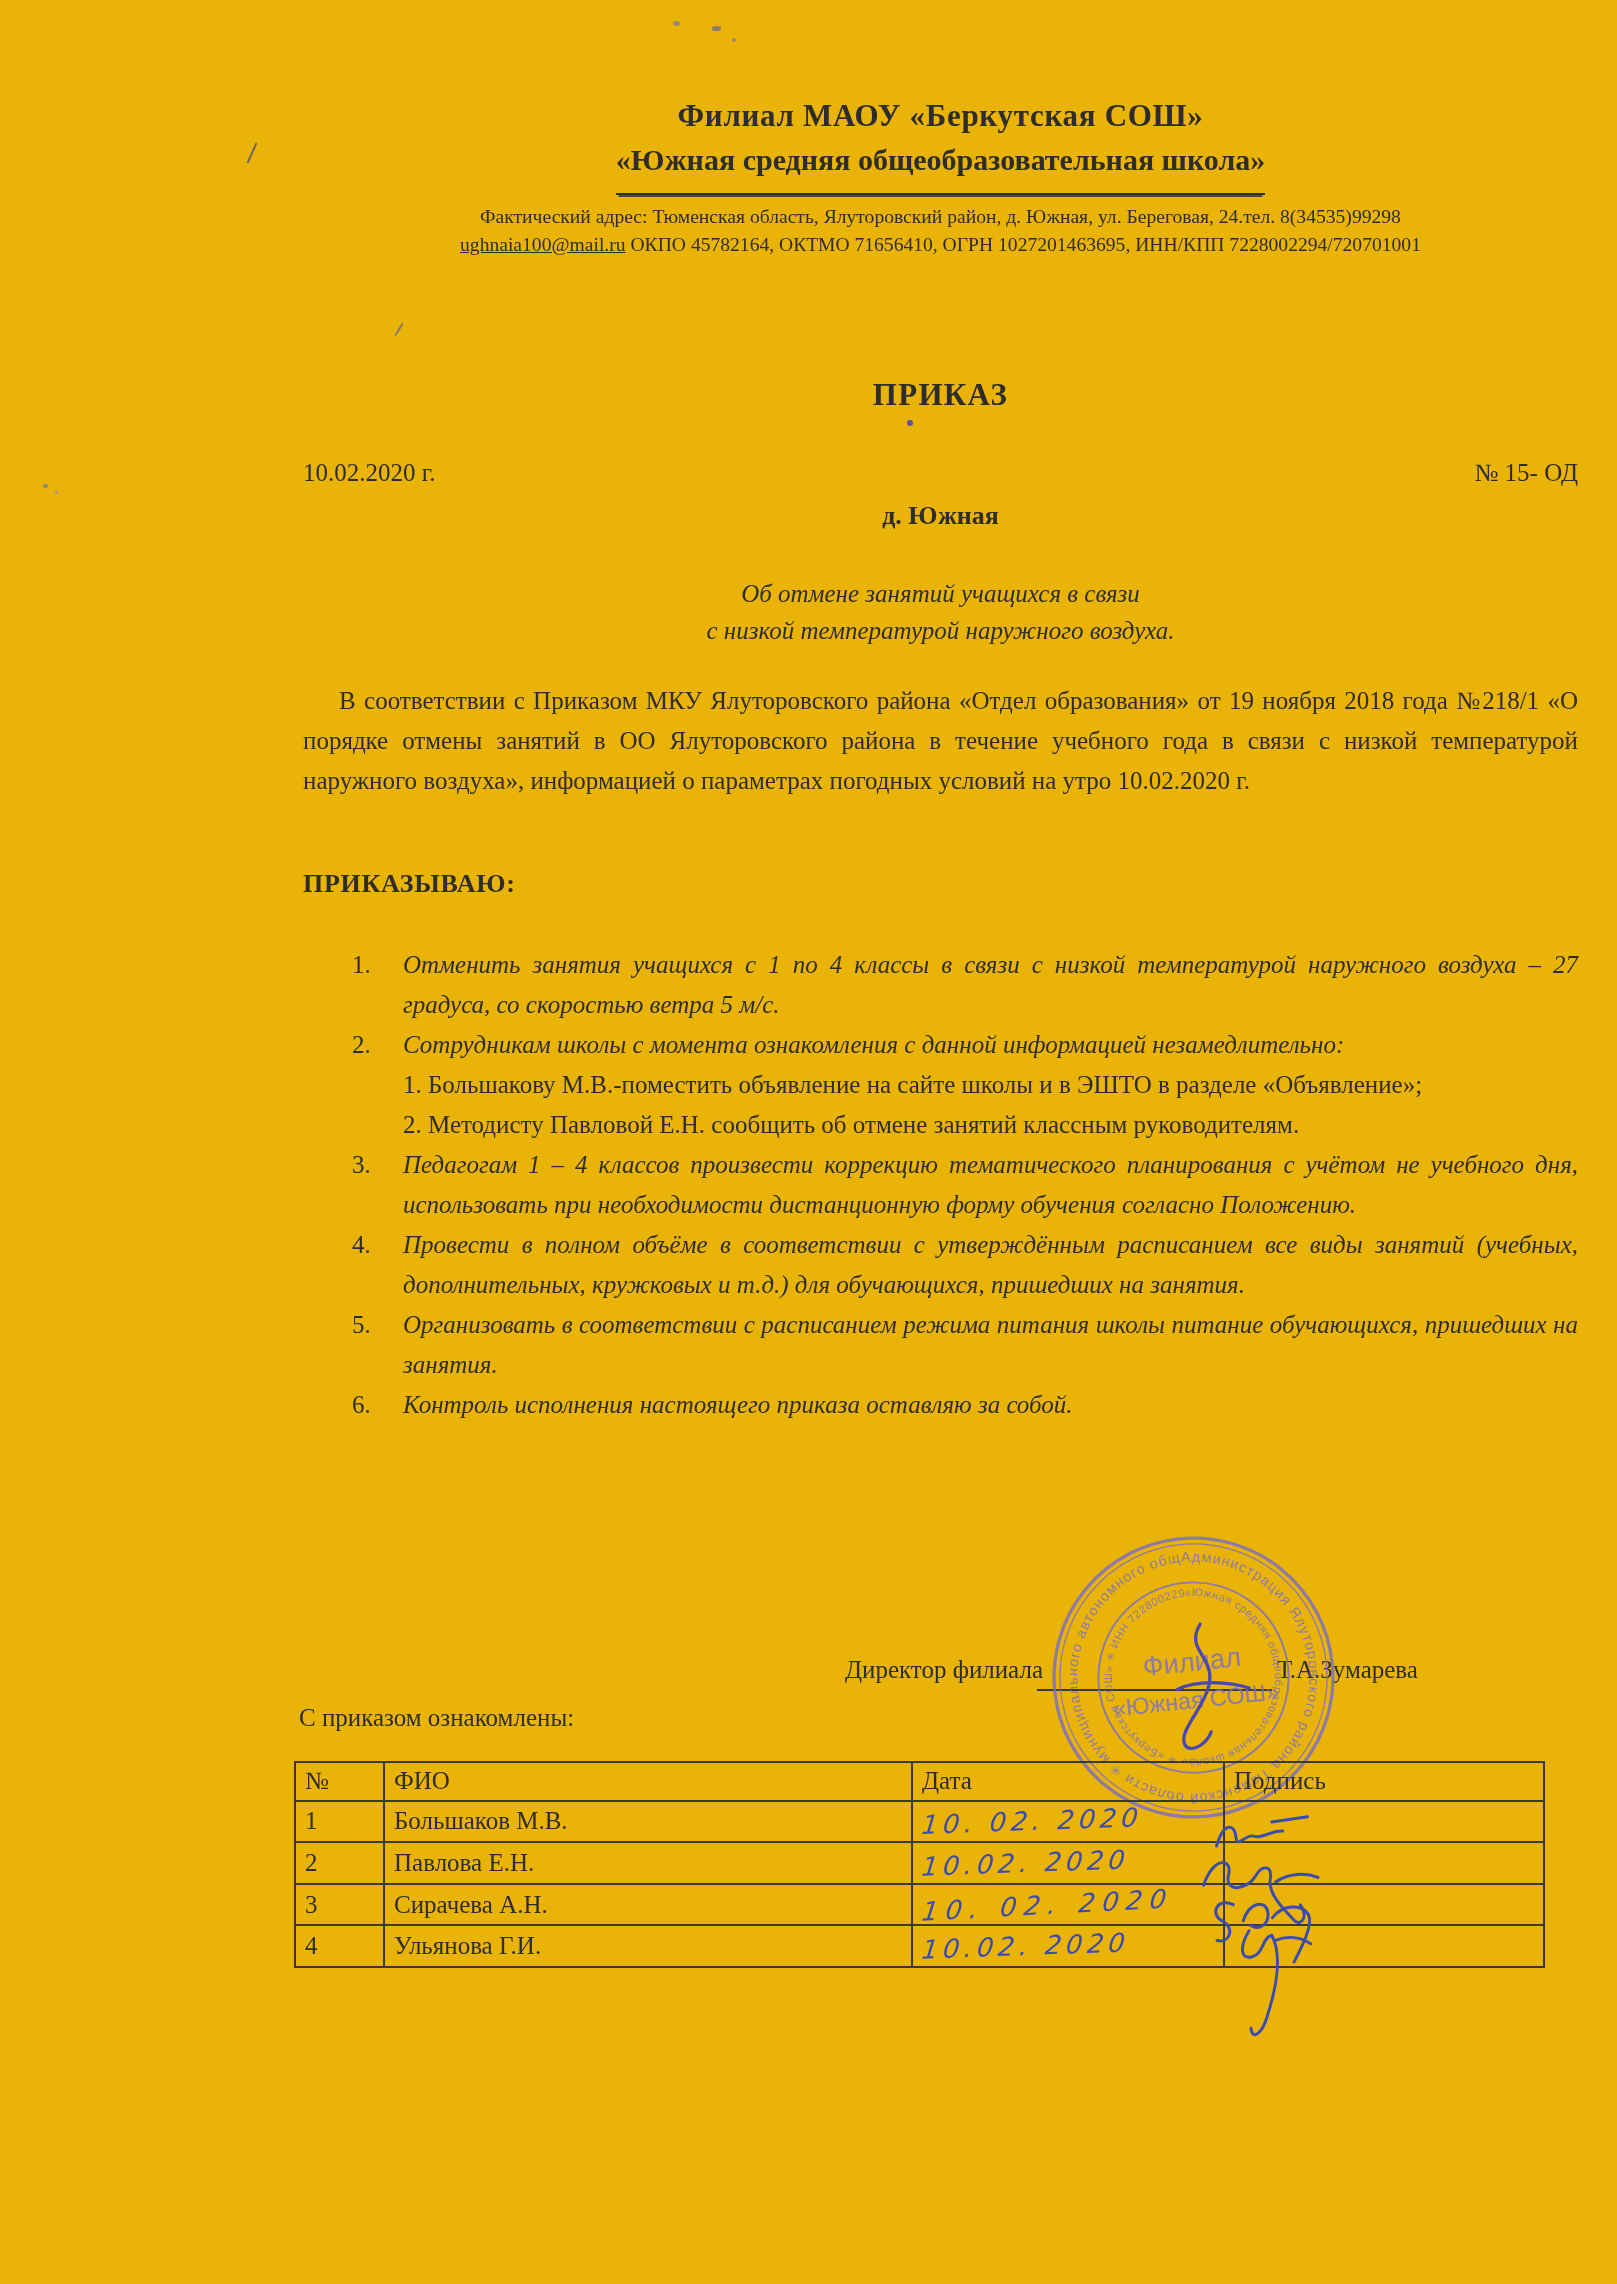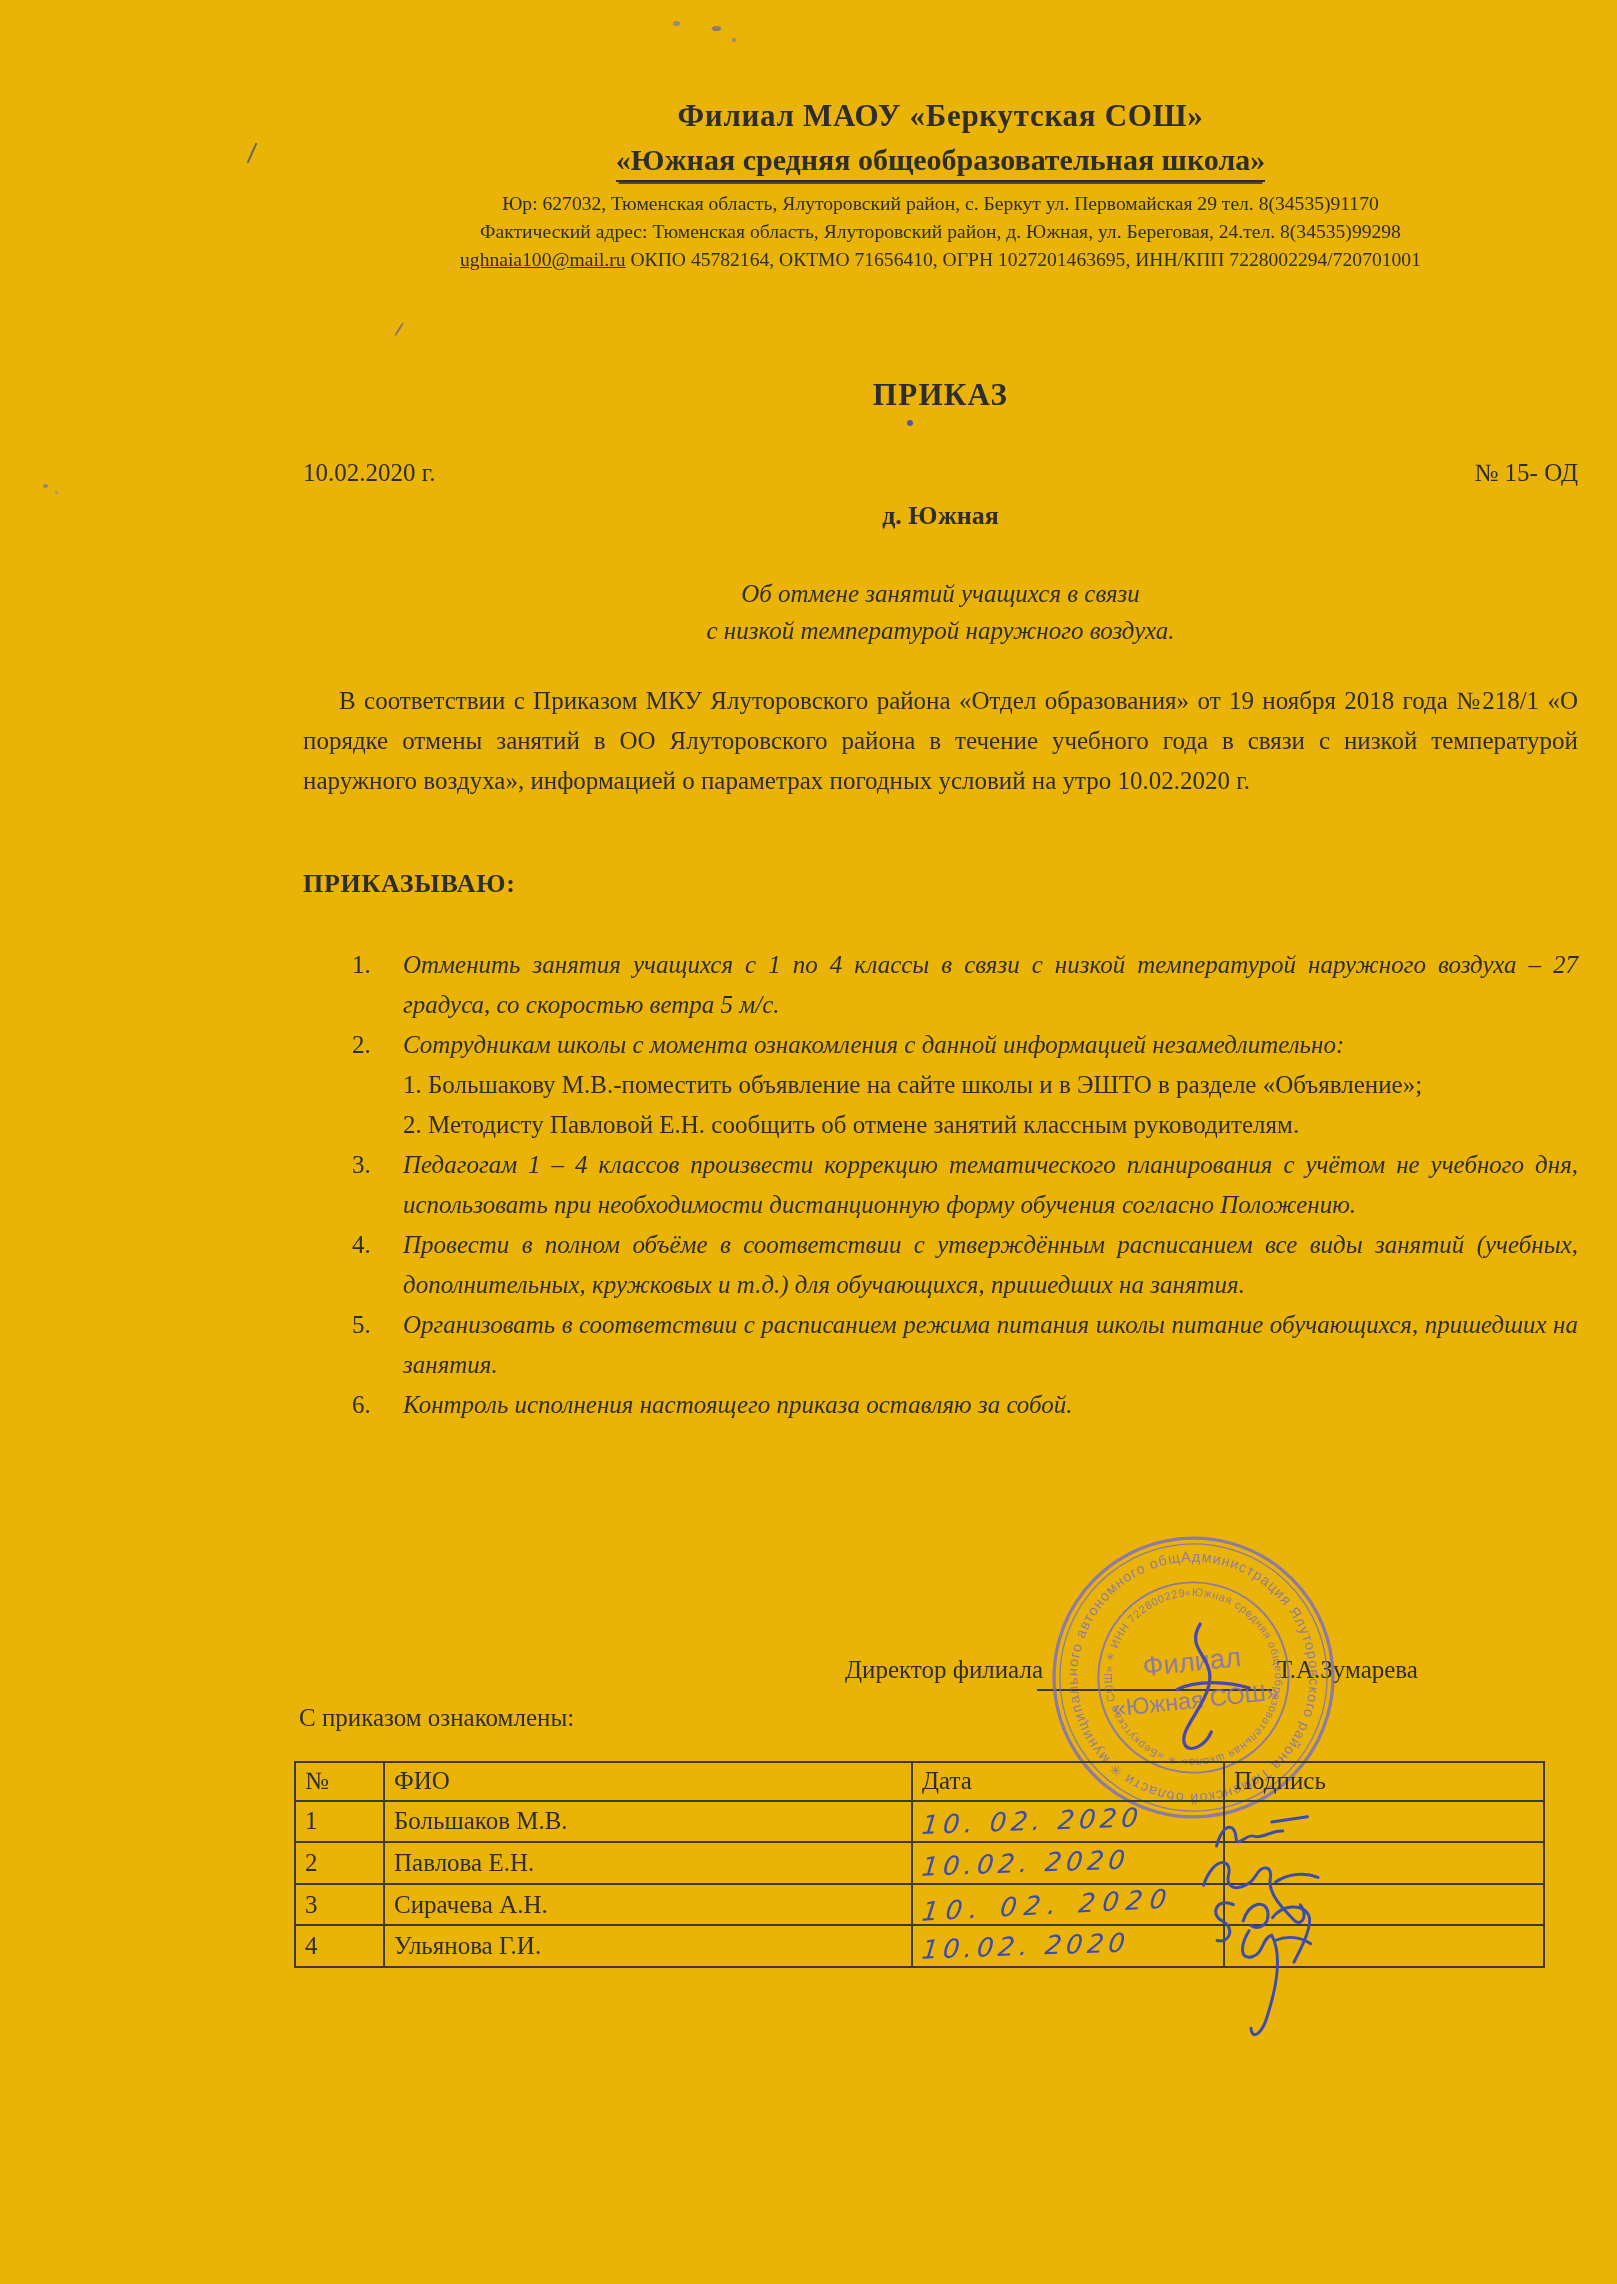--- a/index.html
+++ b/index.html
@@ -12,21 +12,21 @@
     overflow:hidden;
   }
   .abs{position:absolute;}
   .center{text-align:center;}
   .justify{text-align:justify;}
 
   
   .hdr{top:98px;left:303px;width:1275px;text-align:center;}
   .hdr-line1{font-size:31px;font-weight:bold;letter-spacing:0.7px;}
   .hdr-line2{font-size:30px;font-weight:bold;margin-top:9px;}
-  .hdr-line2 span{display:inline-block;border-bottom:2.6px solid #2f2d2a;box-shadow:0 4.6px 0 -2.6px #4a4845;padding-bottom:3px;}
+  .hdr-line2 span{display:inline-block;border-bottom:2.6px solid #2f2d2a;box-shadow:0 4.6px 0 -2.6px #4a4845;padding-bottom:16px;}
   .addr{font-size:19.6px;line-height:28px;margin-top:7.8px;}
   .email{text-decoration:underline;}
 
   
   .order-title{top:377px;left:303px;width:1275px;font-size:31px;font-weight:bold;letter-spacing:1.3px;}
   .date-row{top:459px;left:303px;width:1275px;font-size:25px;display:flex;justify-content:space-between;}
   .place{top:501px;left:303px;width:1275px;font-size:26px;font-weight:bold;}
   .subject{top:575px;left:303px;width:1275px;font-size:25px;font-style:italic;line-height:37px;}
 
   .intro{top:681px;left:303px;width:1275px;font-size:25px;line-height:40px;text-indent:36px;}
@@ -82,21 +82,20 @@
   <div class="speck" style="left:251px;top:142px;width:2px;height:22px;background:#6b675f;transform:rotate(24deg);border-radius:1.3px;"></div>
   <div class="speck" style="left:907px;top:420px;width:5.9px;height:5.9px;background:#5a55a0;"></div>
   <div class="speck" style="left:43px;top:484px;width:4.6px;height:3.9px;background:#8a8782;"></div>
   <div class="speck" style="left:55px;top:491px;width:3.3px;height:3.3px;background:#9a9792;"></div>
   <div class="speck" style="left:398px;top:321px;width:2px;height:17px;background:#7a766f;transform:rotate(32deg);"></div>
 
   <div class="abs hdr">
     <div class="hdr-line1">Филиал МАОУ «Беркутская СОШ»</div>
     <div class="hdr-line2"><span>«Южная средняя общеобразовательная школа»</span></div>
     <div class="addr">
-      <div>Юр: 627032, Тюменская область, Ялуторовский район, с. Беркут ул. Первомайская 29 тел. 8(34535)91170</div>
       <div>Фактический адрес: Тюменская область, Ялуторовский район, д. Южная, ул. Береговая, 24.тел. 8(34535)99298</div>
       <div><span class="email">ughnaia100@mail.ru</span><span> ОКПО 45782164, ОКТМО 71656410, ОГРН 1027201463695, ИНН/КПП 7228002294/720701001</span></div>
     </div>
   </div>
 
   <div class="abs order-title center">ПРИКАЗ</div>
   <div class="abs date-row">
     <span>10.02.2020 г.</span>
     <span>№ 15- ОД</span>
   </div>

